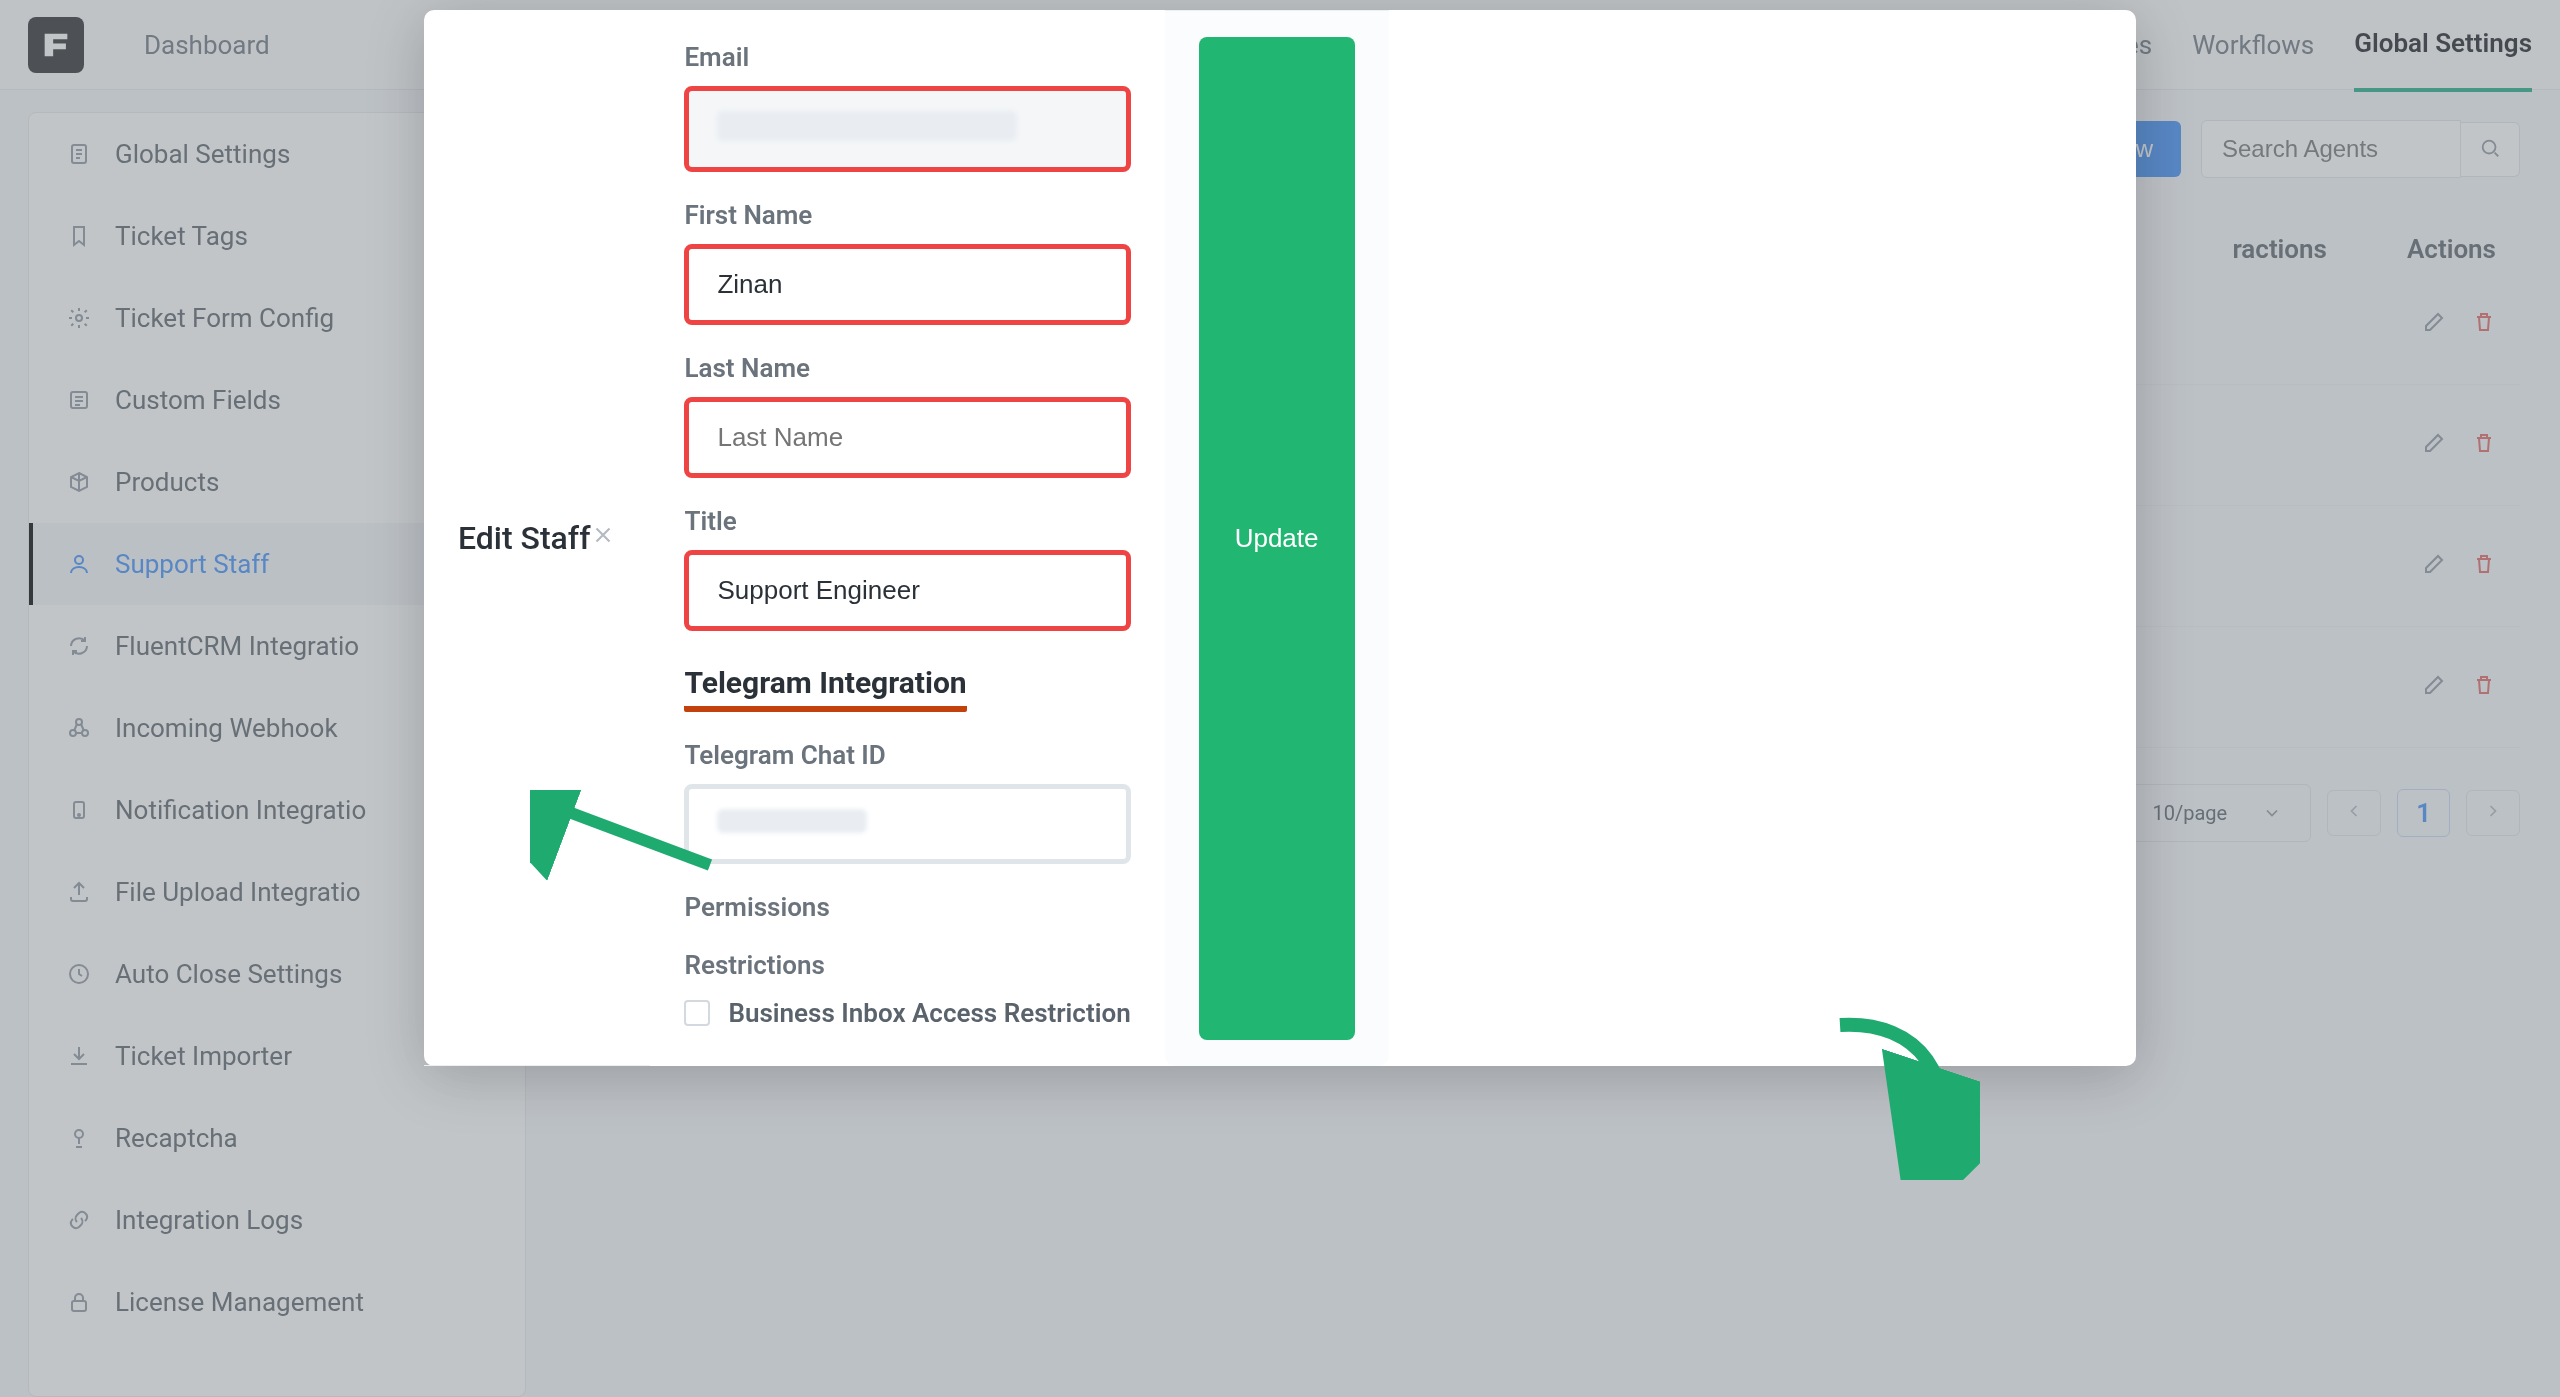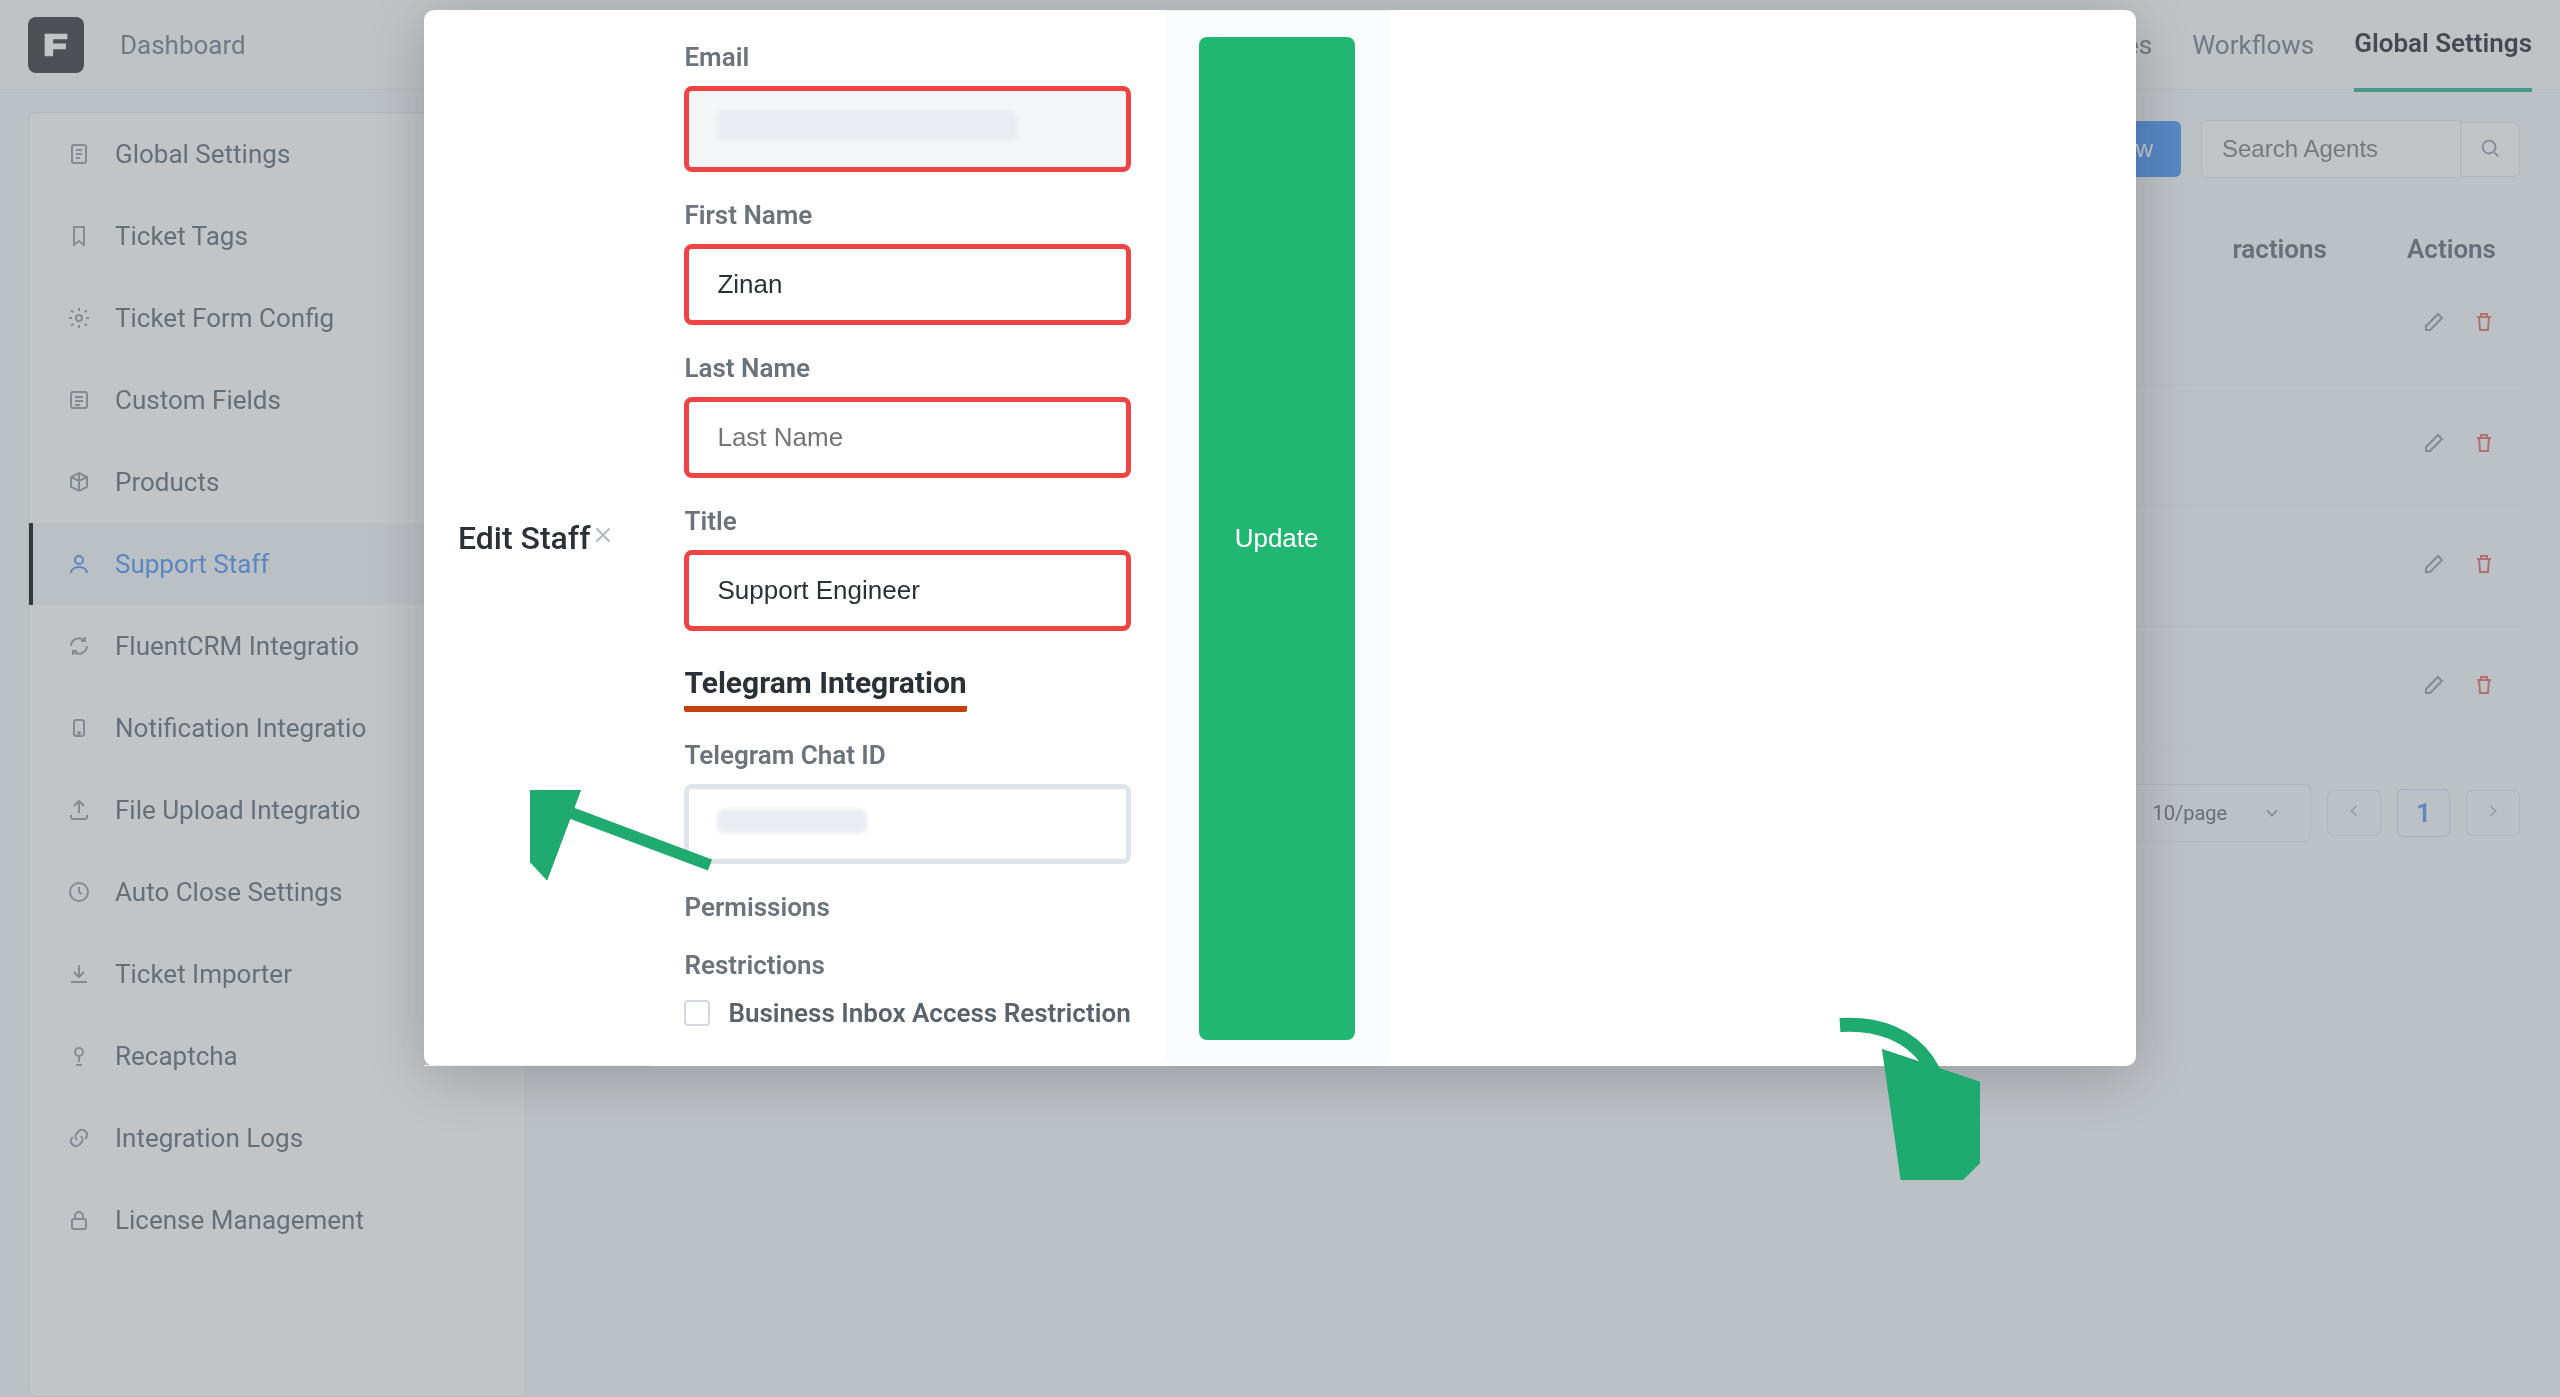--- a/index.html
+++ b/index.html
@@ -14,21 +14,21 @@
     align-items: center;
     padding: 0 28px;
     border-bottom: 1px solid #e6e9ec;
   }
   .logo {
     width: 56px; height: 56px;
     background: #2b2c2e; border-radius: 8px;
     display: flex; align-items: center; justify-content: center;
   }
   .logo svg { width: 34px; height: 34px; fill: #fff; }
-  .topnav-left { margin-left: 36px; display: flex; gap: 40px; }
+  .topnav-left { margin-left: 60px; display: flex; gap: 40px; }
   .topnav-item { color: #6c7680; font-size: 26px; cursor: pointer; }
   .topnav-right { margin-left: auto; display: flex; gap: 40px; align-items: center; }
   .topnav-item.active { color: #1a1f24; font-weight: 600; border-bottom: 4px solid #1fab89; padding-bottom: 30px; margin-bottom: -30px; }
 
   
   .main { display: flex; height: calc(100% - 90px); }
 
   
   .sidebar {
     width: 498px;
@@ -227,20 +227,31 @@
       <span>Support Staff</span>
     </div>
     <div class="sidebar-item">
       <span class="sidebar-icon">
         <svg viewBox="0 0 24 24" width="24" height="24" fill="none" stroke="currentColor" stroke-width="2">
             <path d="M4 12a8 8 0 0 1 14-5M20 12a8 8 0 0 1-14 5"></path>
             <path d="M18 3v4h-4M6 21v-4h4"></path>
           </svg>
       </span>
       <span>FluentCRM Integratio</span>
+    </div>
+    <div class="sidebar-item">
+      <span class="sidebar-icon">
+        <svg viewBox="0 0 24 24" width="24" height="24" fill="none" stroke="currentColor" stroke-width="2">
+            <circle cx="6" cy="17" r="3"></circle>
+            <circle cx="18" cy="17" r="3"></circle>
+            <circle cx="12" cy="6" r="3"></circle>
+            <path d="M9 17h6M10 8l-3 7M14 8l3 7"></path>
+          </svg>
+      </span>
+      <span>Incoming Webhook</span>
     </div>
     <div class="sidebar-item">
       <span class="sidebar-icon">
         <svg viewBox="0 0 24 24" width="24" height="24" fill="none" stroke="currentColor" stroke-width="2">
             <rect x="7" y="4" width="10" height="16" rx="2"></rect>
             <circle cx="12" cy="17" r="1"></circle>
           </svg>
       </span>
       <span>Notification Integratio</span>
     </div>

